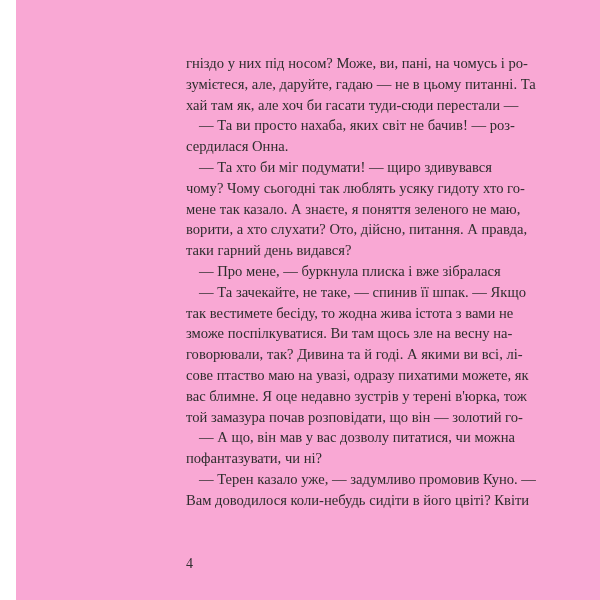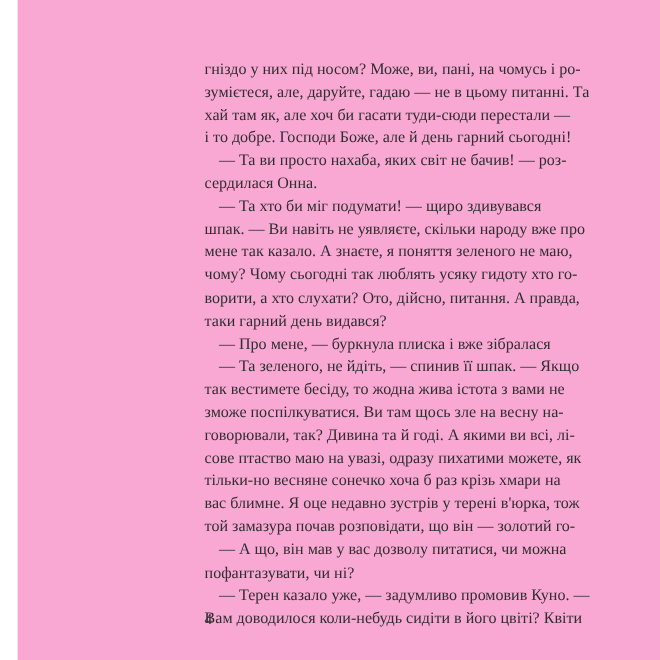--- a/index.html
+++ b/index.html
@@ -53,36 +53,33 @@
   }
 </style>
 </head>
 <body>
 
 <div class="page">
   <div class="text-block" id="text-block">
       <span class="line">гніздо у них під носом? Може, ви, пані, на чомусь і ро-</span>
       <span class="line">зумієтеся, але, даруйте, гадаю — не в цьому питанні. Та</span>
       <span class="line">хай там як, але хоч би гасати туди-сюди перестали —</span>
-      <span class="line last">і то добре. Господи Боже, але й день гарний сьогодні!</span>
       <span class="line indent">— Та ви просто нахаба, яких світ не бачив! — роз-</span>
       <span class="line last">сердилася Онна.</span>
       <span class="line indent">— Та хто би міг подумати! — щиро здивувався</span>
-      <span class="line">шпак. — Ви навіть не уявляєте, скільки народу вже про</span>
+      <span class="line">чому? Чому сьогодні так люблять усяку гидоту хто го-</span>
       <span class="line">мене так казало. А знаєте, я поняття зеленого не маю,</span>
-      <span class="line">чому? Чому сьогодні так люблять усяку гидоту хто го-</span>
       <span class="line">ворити, а хто слухати? Ото, дійсно, питання. А правда,</span>
       <span class="line last">таки гарний день видався?</span>
       <span class="line indent">— Про мене, — буркнула плиска і вже зібралася</span>
-      <span class="line indent">— Та зеленого, не йдіть, — спинив її шпак. — Якщо</span>
+      <span class="line indent">— Та зачекайте, не таке, — спинив її шпак. — Якщо</span>
       <span class="line">так вестимете бесіду, то жодна жива істота з вами не</span>
       <span class="line">зможе поспілкуватися. Ви там щось зле на весну на-</span>
       <span class="line">говорювали, так? Дивина та й годі. А якими ви всі, лі-</span>
       <span class="line">сове птаство маю на увазі, одразу пихатими можете, як</span>
-      <span class="line">тільки-но весняне сонечко хоча б раз крізь хмари на</span>
       <span class="line">вас блимне. Я оце недавно зустрів у терені в'юрка, тож</span>
       <span class="line">той замазура почав розповідати, що він — золотий го-</span>
       <span class="line indent">— А що, він мав у вас дозволу питатися, чи можна</span>
       <span class="line last">пофантазувати, чи ні?</span>
       <span class="line indent">— Терен казало уже, — задумливо промовив Куно. —</span>
       <span class="line">Вам доводилося коли-небудь сидіти в його цвіті? Квіти</span>
     </div>
   <div class="page-number">4</div>
 </div>
 

